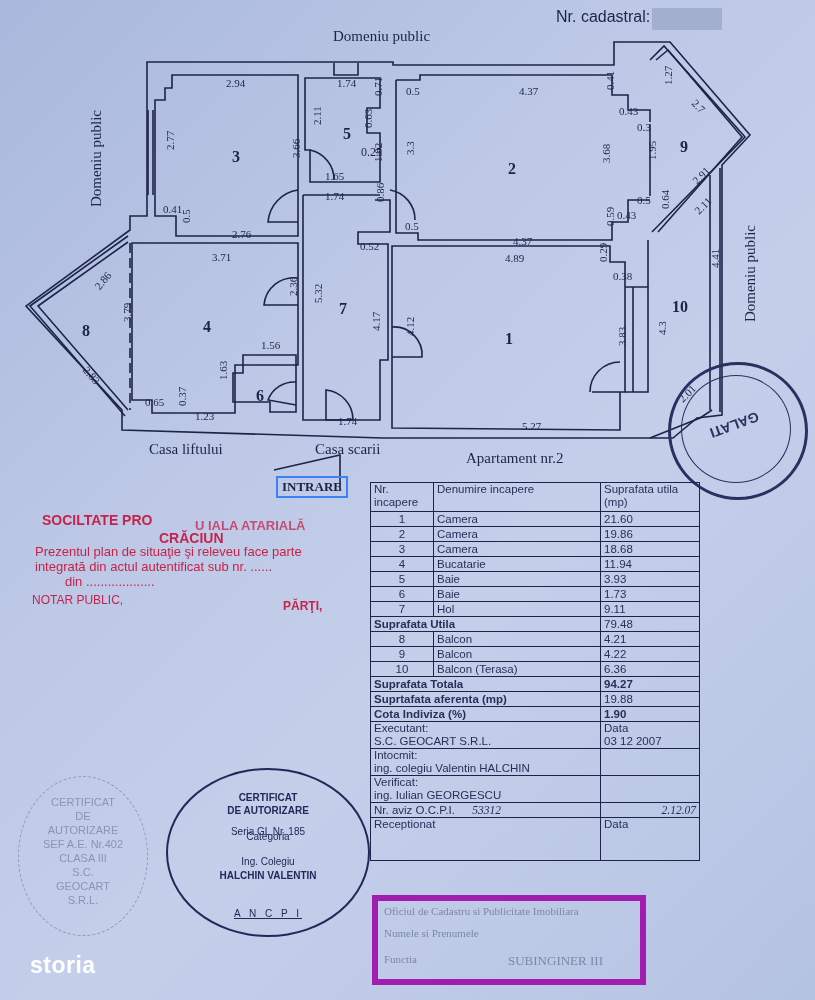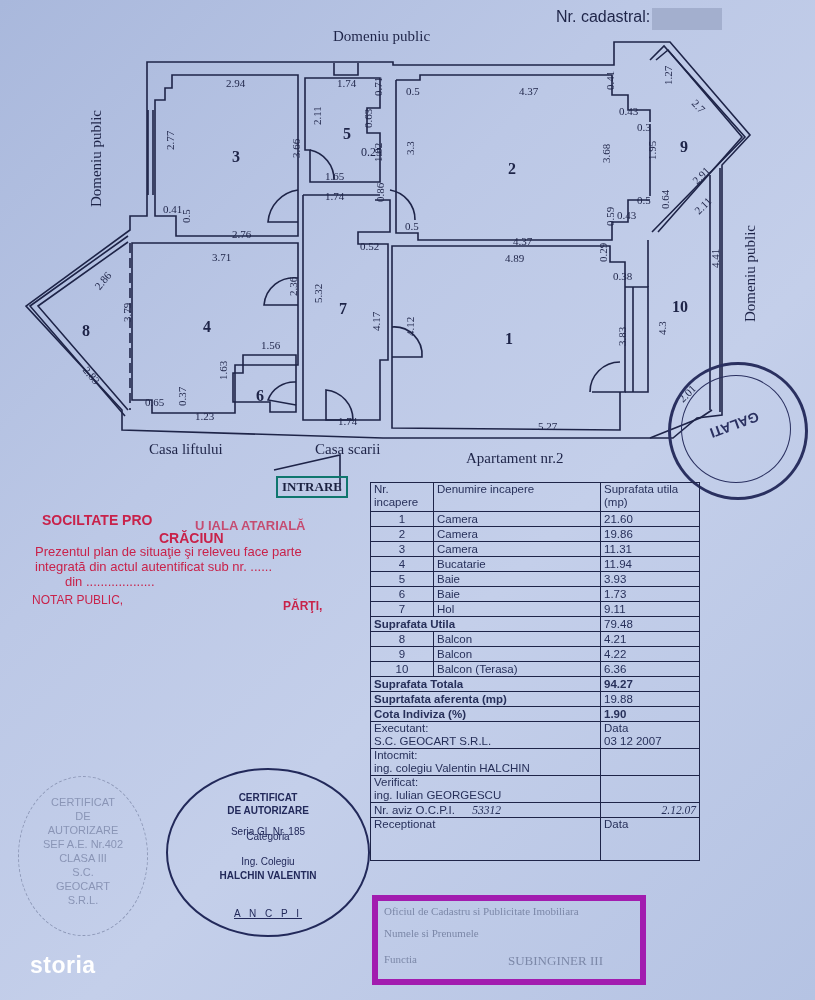--- a/index.html
+++ b/index.html
@@ -4,21 +4,21 @@
 <style>
   html,body{margin:0;padding:0;}
   body{width:815px;height:1000px;overflow:hidden;position:relative;
     background:linear-gradient(135deg,#a9b8dc 0%,#bcc8e6 35%,#c4cfea 60%,#b5c3e3 100%);
     font-family:"Liberation Sans",sans-serif;color:#1b2140;}
   .abs{position:absolute;}
   svg.plan{position:absolute;left:0;top:0;}
   .lbl{position:absolute;font-family:"Liberation Serif",serif;font-size:15px;color:#1e2448;white-space:nowrap;}
   .cad{position:absolute;left:556px;top:8px;font-size:16px;color:#1e2448;}
   .cad-box{position:absolute;left:652px;top:8px;width:70px;height:22px;background:#a3afce;}
-  .intrare{position:absolute;left:276px;top:476px;border:2px solid #0f766e;font-family:"Liberation Serif",serif;font-weight:bold;font-size:13px;padding:1px 4px;}
+  .intrare{position:absolute;left:276px;top:476px;border:2px solid #3b82f6;font-family:"Liberation Serif",serif;font-weight:bold;font-size:13px;padding:1px 4px;}
   
   table.t{position:absolute;left:370px;top:482px;border-collapse:collapse;width:330px;font-size:11.5px;color:#27305a;}
   table.t td{border:1.6px solid #1e2448;padding:0 3px;height:14px;line-height:13px;}
   table.t td.n{text-align:center;width:56px;}
   table.t td.v{width:92px;}
   table.t td.b{font-weight:bold;}
   table.t tr.hdr td{height:28px;vertical-align:top;}
   table.t tr.tall td{height:26px;vertical-align:top;}
   
   .red{position:absolute;color:#c8224a;font-size:13px;line-height:15px;}
@@ -142,21 +142,21 @@
     <div class="lbl" style="left: 692px; top: 208px; font-size: 11px; transform: rotate(-45deg); transform-origin: left top;">2.11</div>
     <div class="lbl" style="left: 604px; top: 226px; font-size: 11px; transform: rotate(-90deg); transform-origin: left top;">0.59</div>
     <div class="lbl" style="left: 405px; top: 220px; font-size: 11px;">0.5</div>
     <div class="lbl" style="left: 513px; top: 235px; font-size: 11px;">4.37</div>
     <div class="lbl" style="left: 505px; top: 252px; font-size: 11px;">4.89</div>
     <div class="lbl" style="left: 597px; top: 262px; font-size: 11px; transform: rotate(-90deg); transform-origin: left top;">0.29</div>
     <div class="lbl" style="left: 613px; top: 270px; font-size: 11px;">0.38</div>
     <div class="lbl" style="left: 709px; top: 268px; font-size: 11px; transform: rotate(-90deg); transform-origin: left top;">4.41</div>
     <div class="lbl" style="left: 616px; top: 346px; font-size: 11px; transform: rotate(-90deg); transform-origin: left top;">3.83</div>
     <div class="lbl" style="left: 656px; top: 335px; font-size: 11px; transform: rotate(-90deg); transform-origin: left top;">4.3</div>
-    <div class="lbl" style="left: 538px; top: 420px; font-size: 11px;">5.27</div>
+    <div class="lbl" style="left: 522px; top: 420px; font-size: 11px;">5.27</div>
     <div class="lbl" style="left: 676px; top: 396px; font-size: 11px; transform: rotate(-45deg); transform-origin: left top;">2.01</div>
   </div>
 
 <div class="lbl" style="left:149px;top:441px;">Casa liftului</div>
 <div class="lbl" style="left:315px;top:441px;">Casa scarii</div>
 <div class="lbl" style="left:466px;top:450px;">Apartament nr.2</div>
 <div class="intrare">INTRARE</div>
 
 <div class="stamp-ring abs" style="left:668px;top:362px;width:134px;height:132px;border:3px solid #2a3060;">
   <div class="abs" style="left:10px;top:10px;width:108px;height:106px;border-radius:50%;border:1.5px solid #2a3060;"></div>
@@ -178,21 +178,21 @@
         <td class="v">21.60</td>
       </tr>
       <tr>
         <td class="n">2</td>
         <td>Camera</td>
         <td class="v">19.86</td>
       </tr>
       <tr>
         <td class="n">3</td>
         <td>Camera</td>
-        <td class="v">11.31</td>
+        <td class="v">18.68</td>
       </tr>
       <tr>
         <td class="n">4</td>
         <td>Bucatarie</td>
         <td class="v">11.94</td>
       </tr>
       <tr>
         <td class="n">5</td>
         <td>Baie</td>
         <td class="v">3.93</td>

